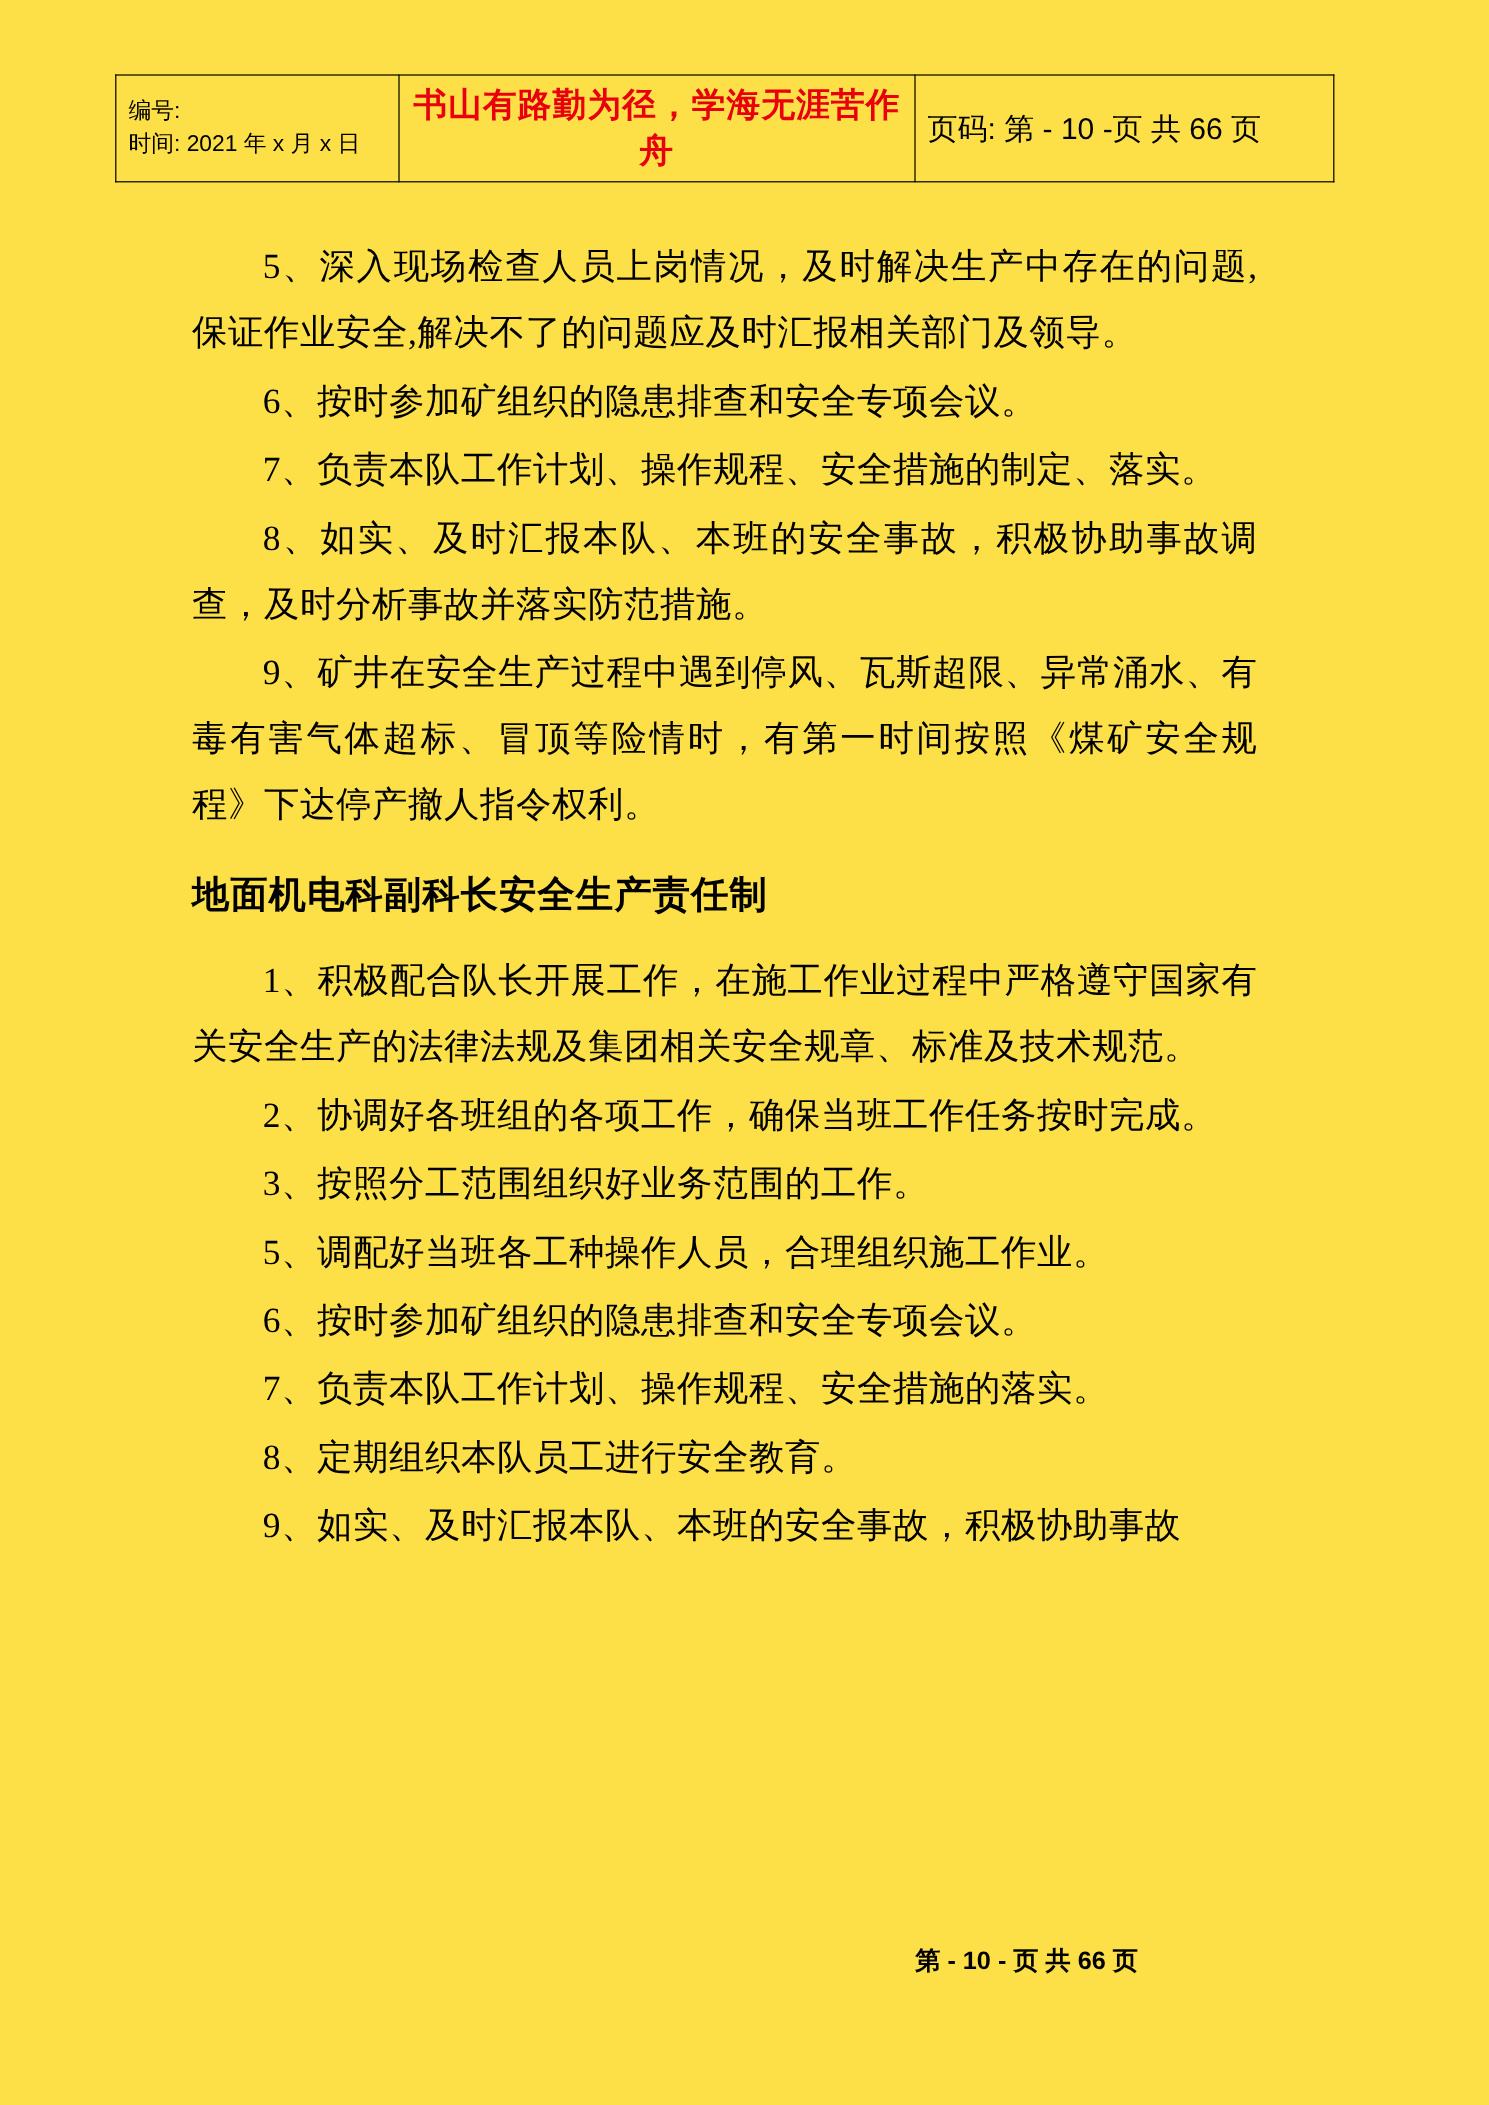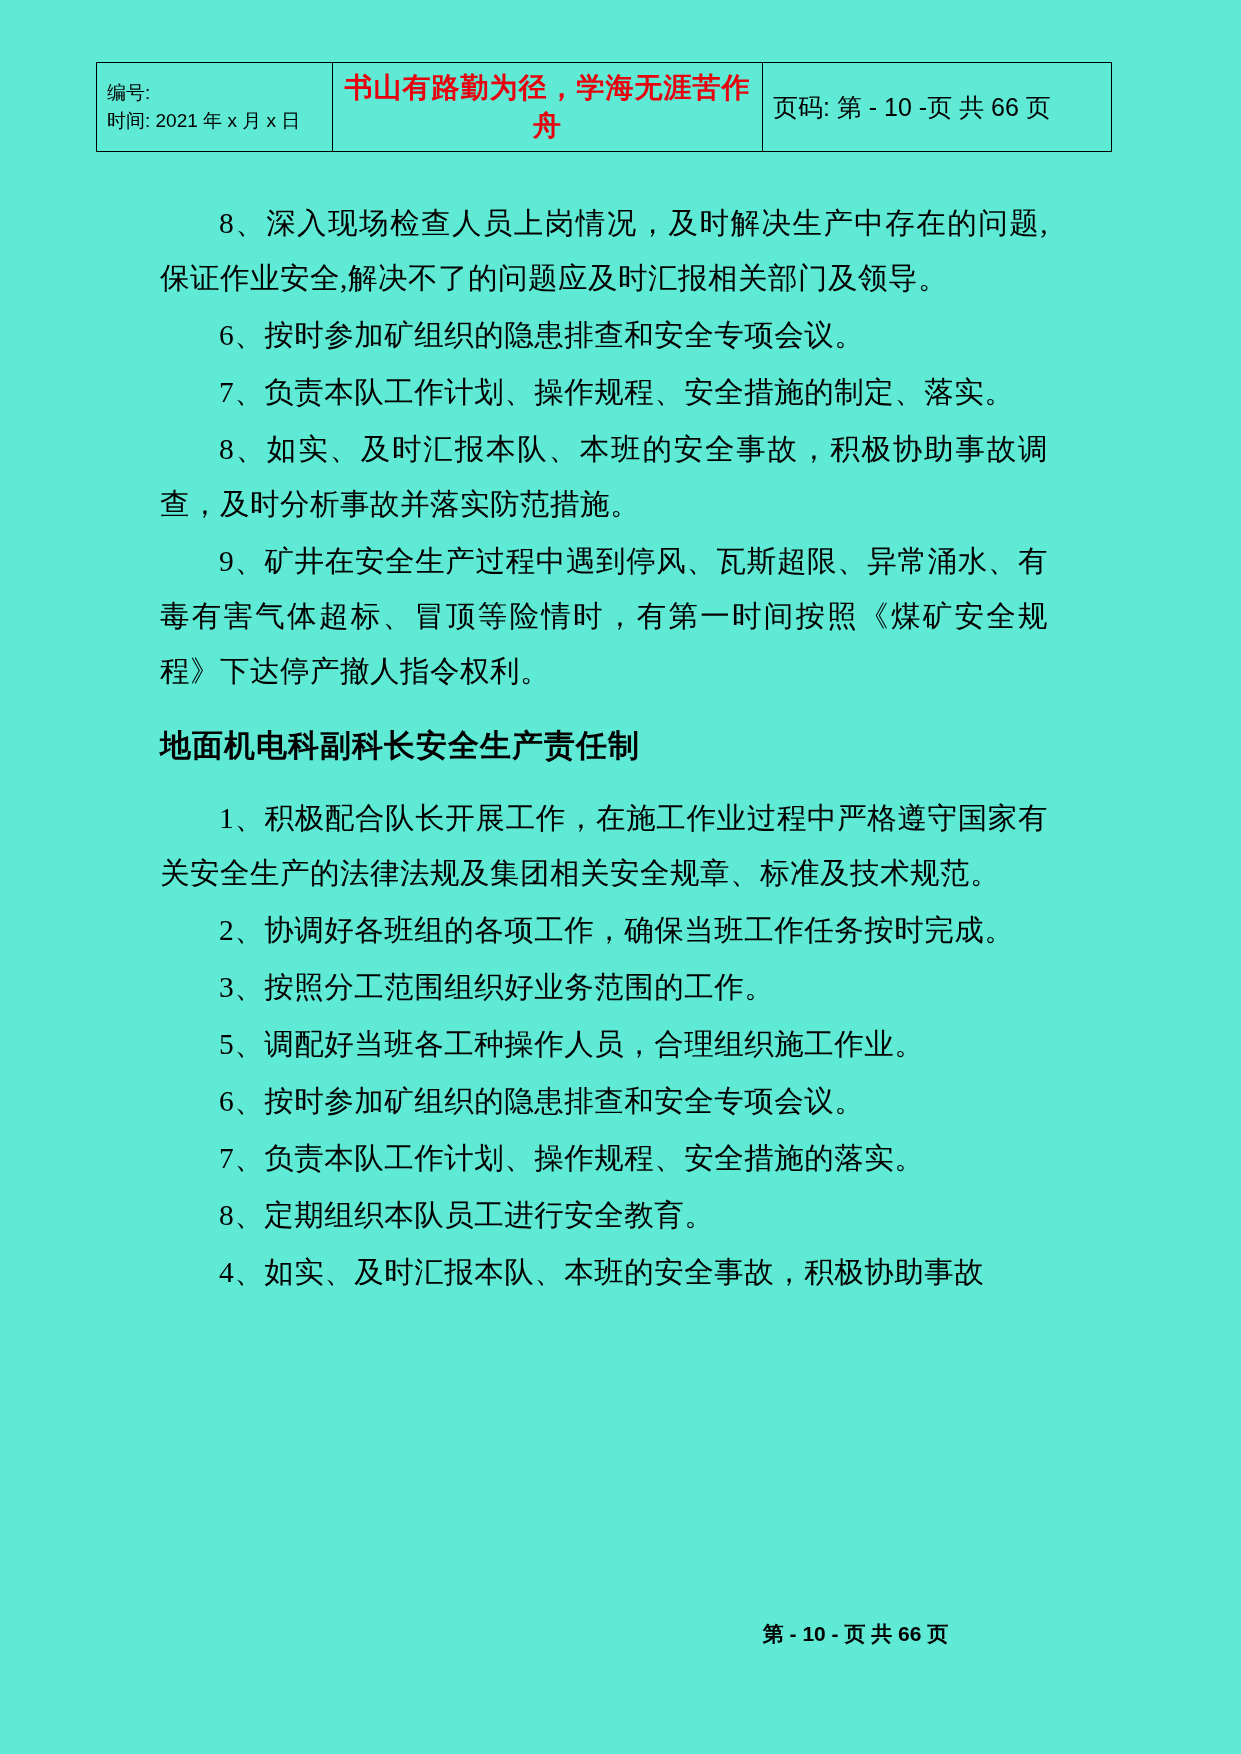--- a/index.html
+++ b/index.html
@@ -4,21 +4,21 @@
 <style>
   html, body {
     margin: 0;
     padding: 0;
     background: #ffffff;
   }
   .page {
     position: relative;
     width: 1241px;
     height: 1754px;
-    background: #5eead4;
+    background: #fde047;
     margin: 0 auto;
     font-family: "Liberation Serif", "DejaVu Serif", serif;
     color: #000000;
     box-sizing: border-box;
   }
 
   
   .header-table {
     position: absolute;
     left: 96px;
@@ -112,36 +112,36 @@
         <div>时间: 2021 年 x 月 x 日</div>
       </td>
       <td class="hdr-mid">书山有路勤为径，学海无涯苦作舟</td>
       <td class="hdr-right">页码: 第 - 10 -页  共 66 页</td>
     </tr>
   </tbody>
     </table>
 
   <div class="content">
 
-    <p class="para">8、深入现场检查人员上岗情况，及时解决生产中存在的问题,保证作业安全,解决不了的问题应及时汇报相关部门及领导。</p>
+    <p class="para">5、深入现场检查人员上岗情况，及时解决生产中存在的问题,保证作业安全,解决不了的问题应及时汇报相关部门及领导。</p>
     <p class="para">6、按时参加矿组织的隐患排查和安全专项会议。</p>
     <p class="para">7、负责本队工作计划、操作规程、安全措施的制定、落实。</p>
     <p class="para">8、如实、及时汇报本队、本班的安全事故，积极协助事故调查，及时分析事故并落实防范措施。</p>
     <p class="para">9、矿井在安全生产过程中遇到停风、瓦斯超限、异常涌水、有毒有害气体超标、冒顶等险情时，有第一时间按照《煤矿安全规程》下达停产撤人指令权利。</p>
 
     <h2 class="section-title">地面机电科副科长安全生产责任制</h2>
 
     <p class="para">1、积极配合队长开展工作，在施工作业过程中严格遵守国家有关安全生产的法律法规及集团相关安全规章、标准及技术规范。</p>
     <p class="para">2、协调好各班组的各项工作，确保当班工作任务按时完成。</p>
     <p class="para">3、按照分工范围组织好业务范围的工作。</p>
     <p class="para">5、调配好当班各工种操作人员，合理组织施工作业。</p>
     <p class="para">6、按时参加矿组织的隐患排查和安全专项会议。</p>
     <p class="para">7、负责本队工作计划、操作规程、安全措施的落实。</p>
     <p class="para">8、定期组织本队员工进行安全教育。</p>
-    <p class="para">4、如实、及时汇报本队、本班的安全事故，积极协助事故</p>
+    <p class="para">9、如实、及时汇报本队、本班的安全事故，积极协助事故</p>
 
   </div>
 
   <div class="footer">
     <span class="inner">第 - 10 - 页  共 66 页</span>
   </div>
 
 </div>
 
 </body></html>

